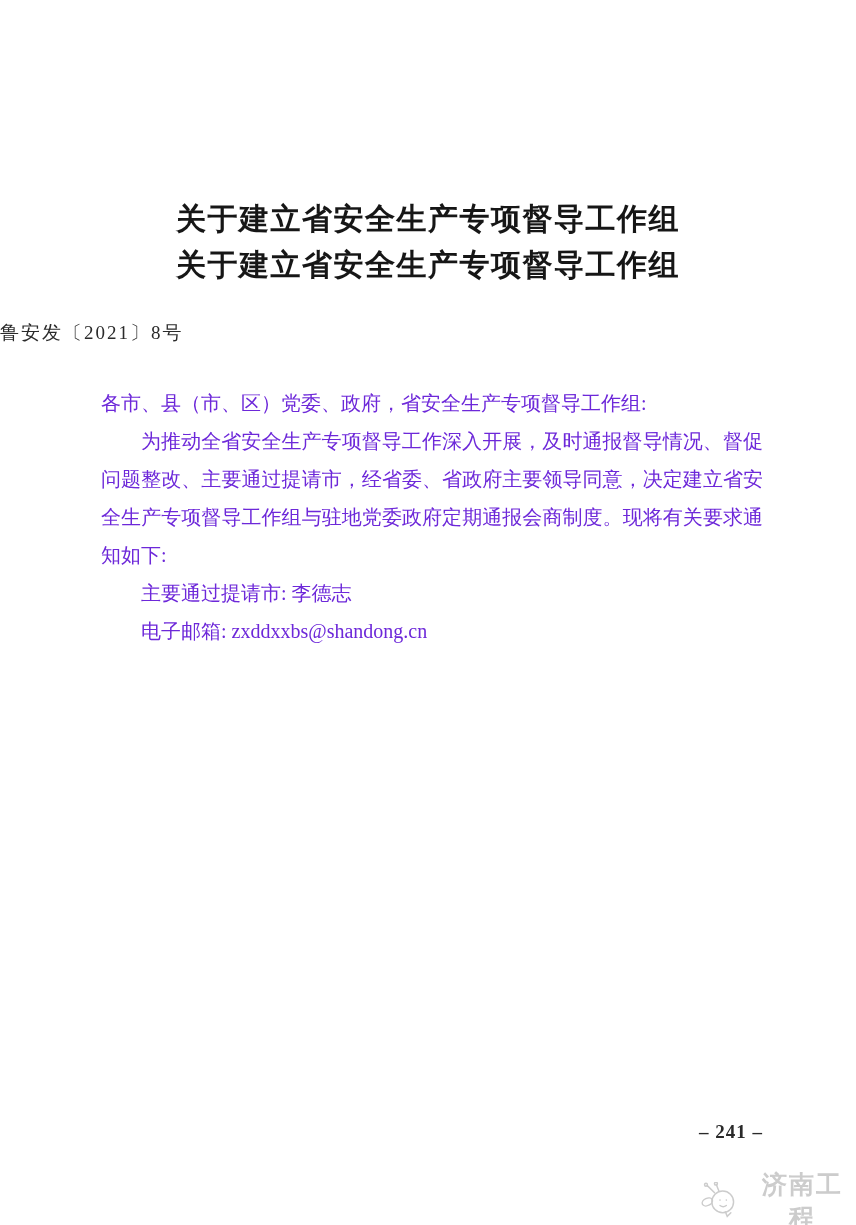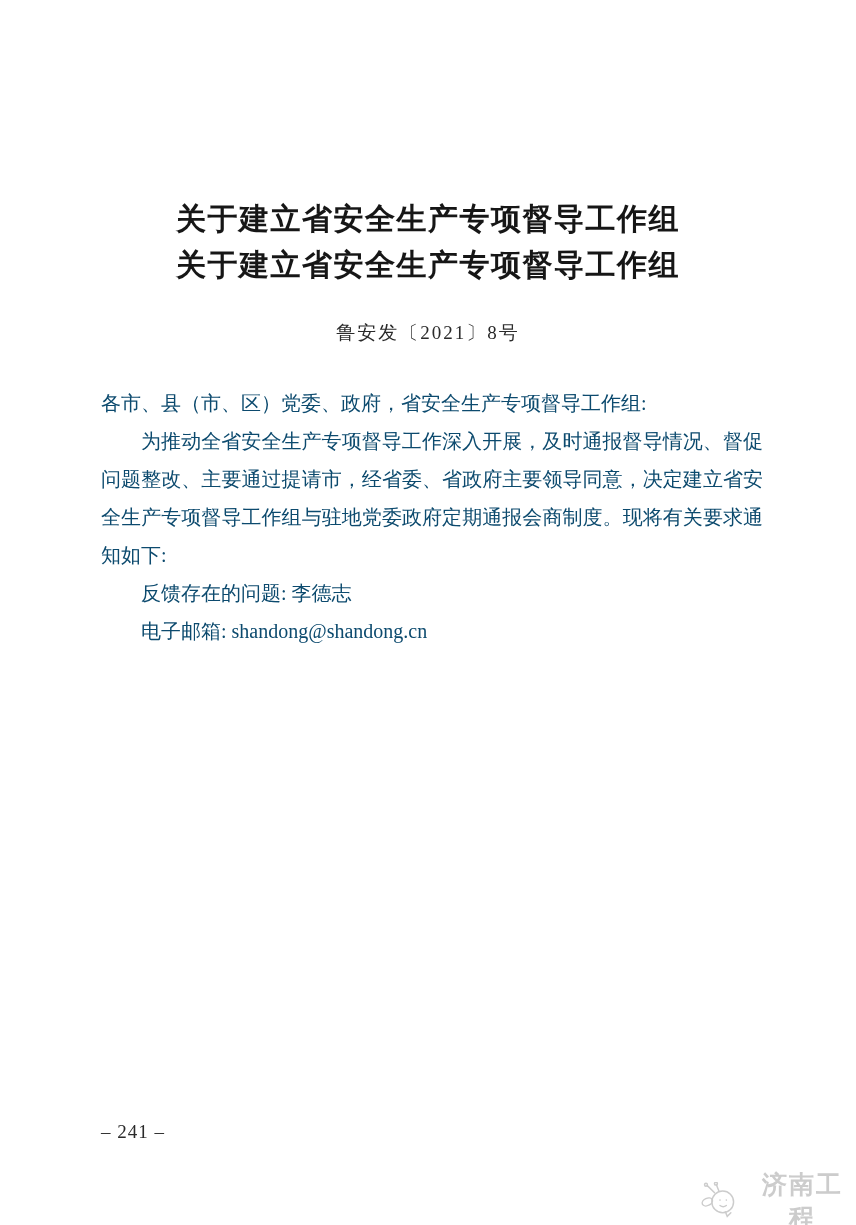--- a/index.html
+++ b/index.html
@@ -26,50 +26,51 @@
     font-weight: 700;
     line-height: 46px;
     letter-spacing: 1.5px;
     color: #161616;
   }
   .doc-number {
     position: absolute;
     top: 320px;
     left: 0;
     width: 100%;
-    text-align: center;
     font-size: 19px;
     letter-spacing: 2px;
     color: #2a2a2a;
   }
   .doc-body {
     position: absolute;
     top: 384px;
     left: 101px;
     width: 662px;
     font-size: 20px;
     line-height: 38px;
     text-align: justify;
-    color: #0c4a6e;
+    color: #6d28d9;
   }
   .doc-body p {
     margin: 0;
     text-indent: 2em;
   }
   .doc-body p.salutation {
     text-indent: 0;
   }
   .page-number {
     position: absolute;
     top: 1121px;
     left: 101px;
     width: 662px;
+    text-align: right;
     font-size: 19px;
     letter-spacing: 1px;
     color: #2a2a2a;
+    font-weight: bold;
   }
   .watermark {
     position: absolute;
     top: 1168px;
     left: 698px;
     display: flex;
     align-items: center;
     gap: 7px;
     color: #cccccc;
     text-align: center;
@@ -96,22 +97,22 @@
   <div class="doc-title">
     <div>关于建立省安全生产专项督导工作组</div>
     <div>关于建立省安全生产专项督导工作组</div>
   </div>
 
   <div class="doc-number">鲁安发〔2021〕8号</div>
 
   <div class="doc-body">
     <p class="salutation">各市、县（市、区）党委、政府，省安全生产专项督导工作组:</p>
     <p>为推动全省安全生产专项督导工作深入开展，及时通报督导情况、督促问题整改、主要通过提请市，经省委、省政府主要领导同意，决定建立省安全生产专项督导工作组与驻地党委政府定期通报会商制度。现将有关要求通知如下:</p>
-    <p>反馈存在的问题: 李德志</p>
-    <p>电子邮箱: shandong@shandong.cn</p>
+    <p>主要通过提请市: 李德志</p>
+    <p>电子邮箱: zxddxxbs@shandong.cn</p>
   </div>
 
   <div class="page-number">– 241 –</div>
 
   <div class="watermark">
     <svg class="mascot" viewBox="0 0 48 42" fill="none" stroke="#cccccc" stroke-width="1.6" stroke-linecap="round">
       <circle cx="27" cy="22" r="12"></circle>
       <line x1="18" y1="12" x2="10" y2="4"></line>
       <circle cx="8.5" cy="3" r="1.6"></circle>
       <line x1="23" y1="10.5" x2="20" y2="3"></line>

